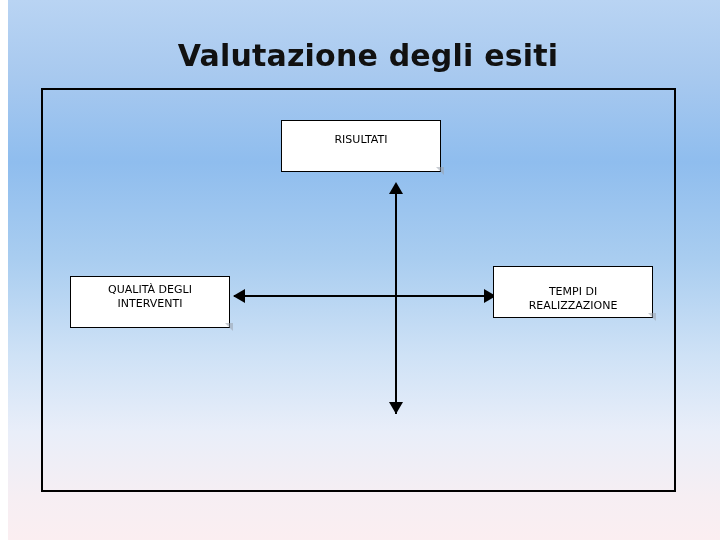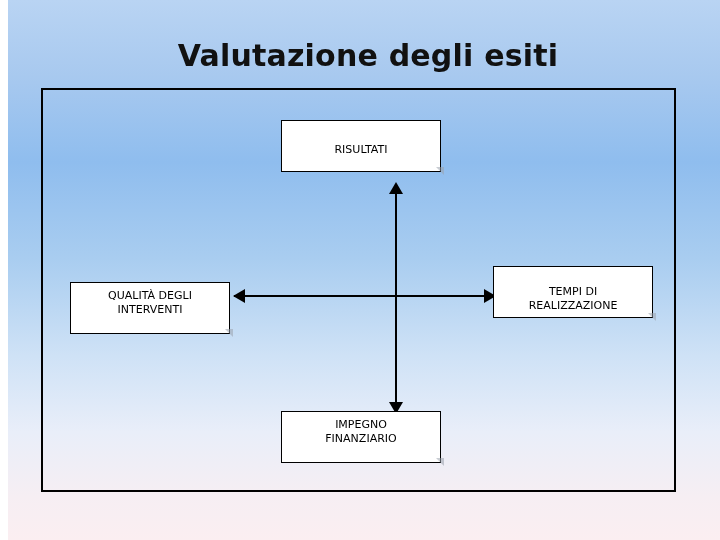--- a/index.html
+++ b/index.html
@@ -80,25 +80,25 @@
     border-left: 8px solid transparent;
     border-top: 8px solid #9aa2ad;
     opacity: 0.55;
   }
   #node-risultati {
     left: 273px;
     top: 120px;
     width: 160px;
     height: 52px;
     align-items: flex-start;
-    padding-top: 22px;
+    padding-top: 12px;
   }
   #node-qualita {
     left: 62px;
-    top: 282px;
+    top: 276px;
     width: 160px;
     height: 52px;
     align-items: flex-start;
     padding-top: 6px;
   }
   #node-tempi {
     left: 485px;
     top: 266px;
     width: 160px;
     height: 52px;
@@ -180,18 +180,14 @@
   <div class="node" id="node-qualita">
     <span class="label">QUALITÀ DEGLI
 INTERVENTI</span>
   </div>
 
   <div class="node" id="node-tempi">
     <span class="label">TEMPI DI
 REALIZZAZIONE</span>
   </div>
 
-  <div class="node" id="node-impegno">
-    <span class="label">IMPEGNO
-FINANZIARIO</span>
-  </div>
 
 </div>
 
 </body></html>

